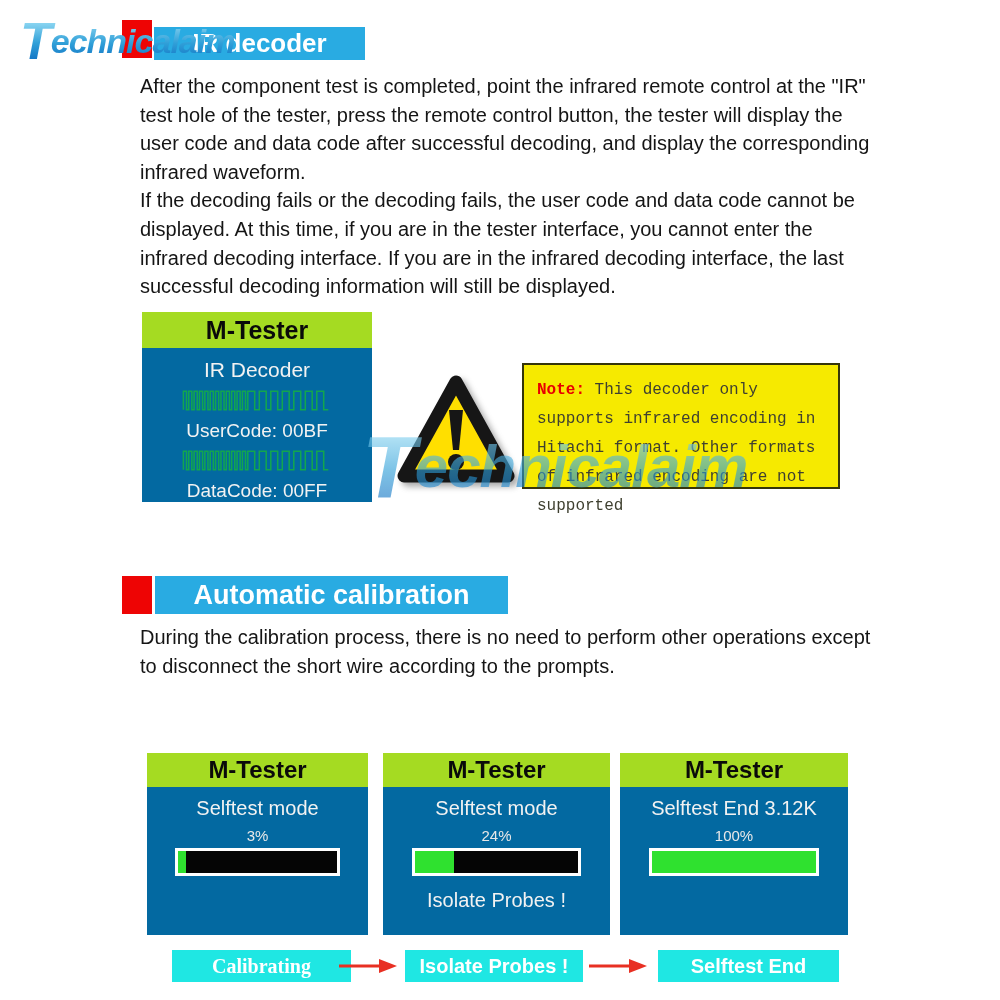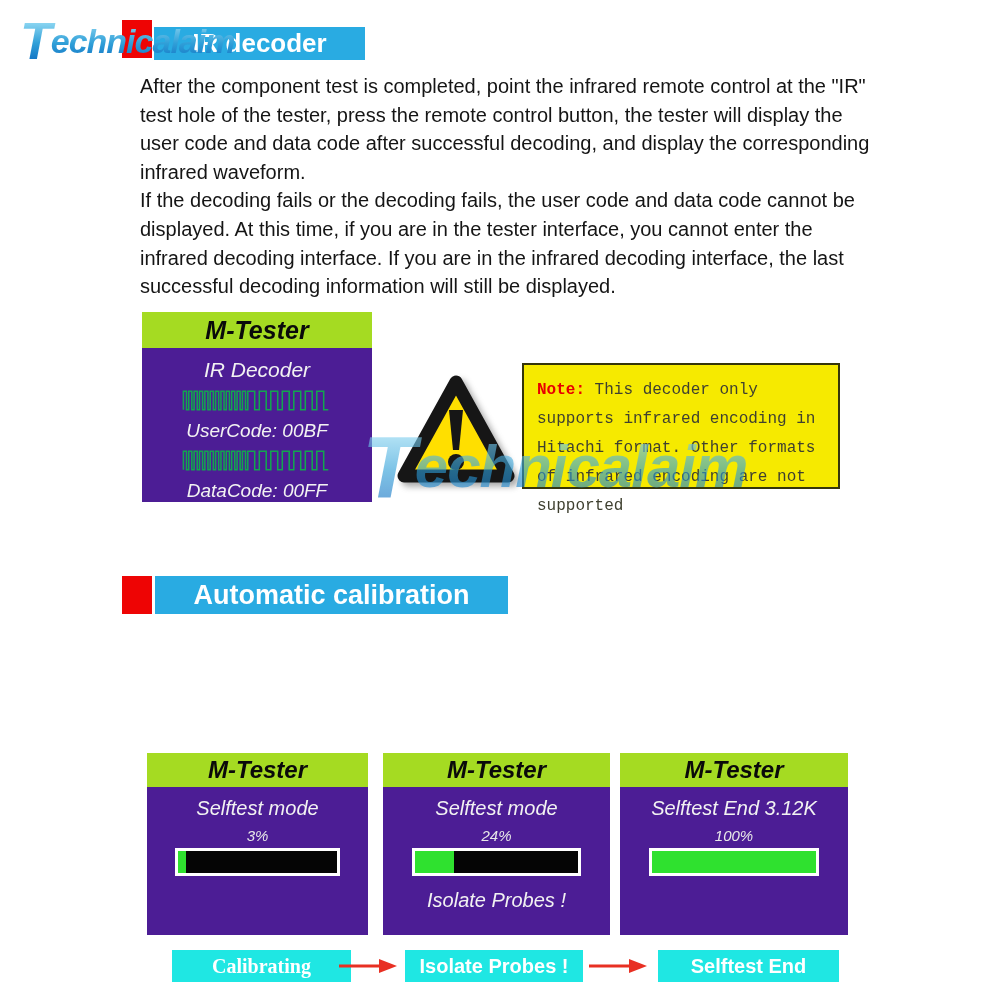--- a/index.html
+++ b/index.html
@@ -25,21 +25,21 @@
   .banner.h1{left:154px;top:27px;width:211px;height:33px;font-size:26px;}
   .banner.h2{left:155px;top:576px;width:353px;height:38px;font-size:27px;}
 
   
   .paras{position:absolute;left:140px;width:732px;color:#151515;
          font-size:20px;line-height:28.6px;}
   .paras.p1{top:72px;}
   .paras.p2{top:623px;}
 
   
-  .screen{position:absolute;background:#4c1d95;font-style:italic;}
+  .screen{position:absolute;background:#0369a1;}
   .screen-head{background:#a5db22;color:#0a0a0a;font-weight:bold;text-align:center;
                display:flex;align-items:center;justify-content:center;}
   .screen-ir{left:142px;top:312px;width:230px;height:190px;}
   .screen-ir .screen-head{height:36px;font-size:25px;}
   .screen-ir .screen-body{height:154px;display:flex;flex-direction:column;align-items:center;}
   .ir-title{color:#f2f2f2;font-size:21px;margin-top:10px;}
   .wave{margin-top:7px;}
   .code{color:#f2f2f2;font-size:19px;margin-top:8px;}
 
   .cal-screen .screen-head{height:34px;font-size:24px;}
@@ -109,20 +109,21 @@
     <path d="M53 38 h14 l-4 40 h-6 z" fill="#161616"></path>
     <circle cx="60" cy="90" r="8" fill="#161616"></circle>
   </svg>
 
   <div class="note"><span class="note-label">Note:</span><span> This decoder only supports infrared encoding in Hitachi format. Other formats of infrared encoding are not supported</span></div>
 
   <div class="red-sq h2"></div>
   <div class="banner h2">Automatic calibration</div>
 
   <div class="paras p2">
+    <div>During the calibration process, there is no need to perform other operations except to disconnect the short wire according to the prompts.</div>
   </div>
 
   <div class="screen cal-screen s1">
     <div class="screen-head">M-Tester</div>
     <div class="cal-body">
       <div class="cal-status">Selftest mode</div>
       <div class="cal-pct">3%</div>
       <div class="pbar">
         <div class="pfill" style="width: 5%;"></div>
       </div>

